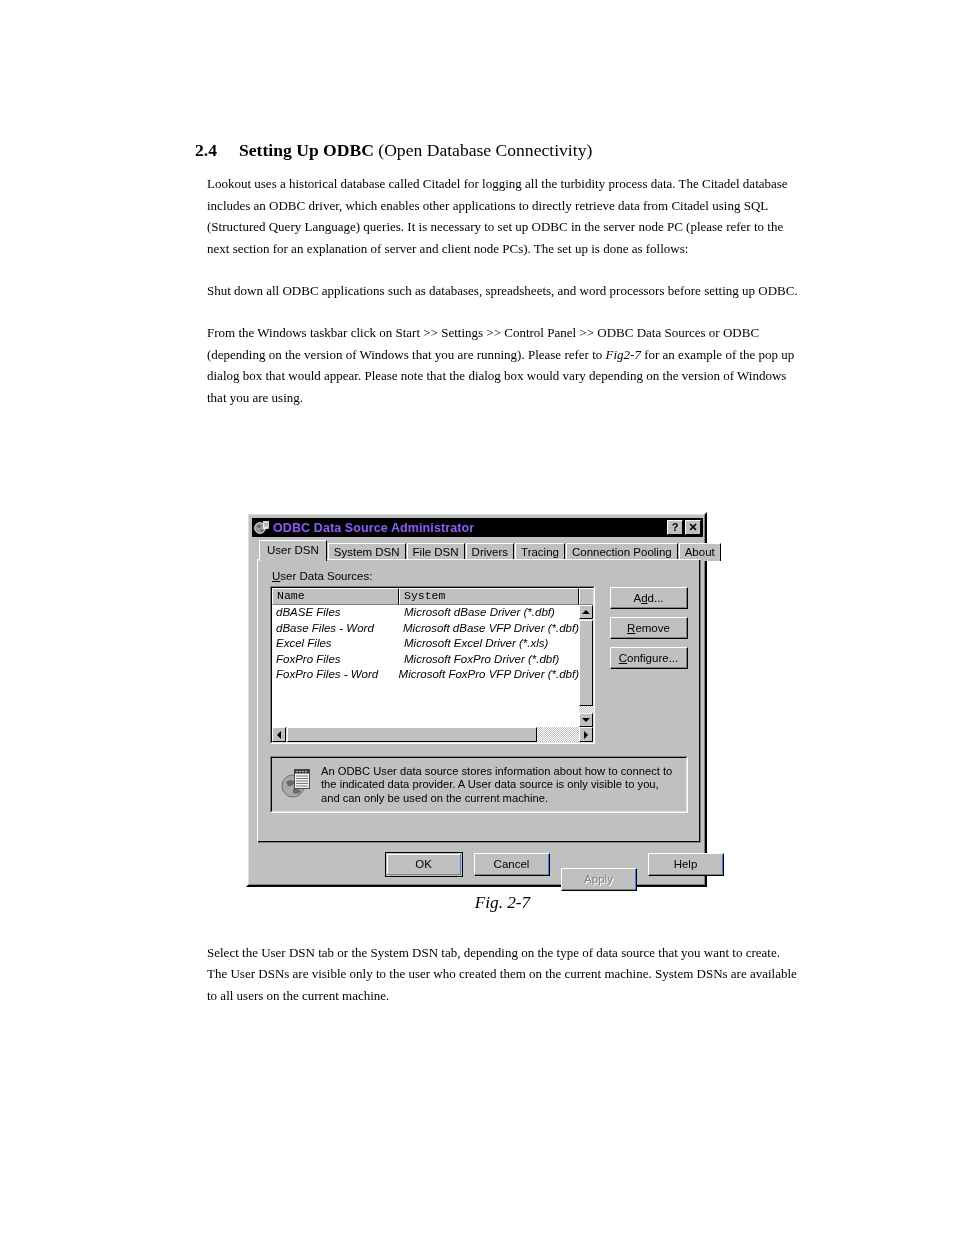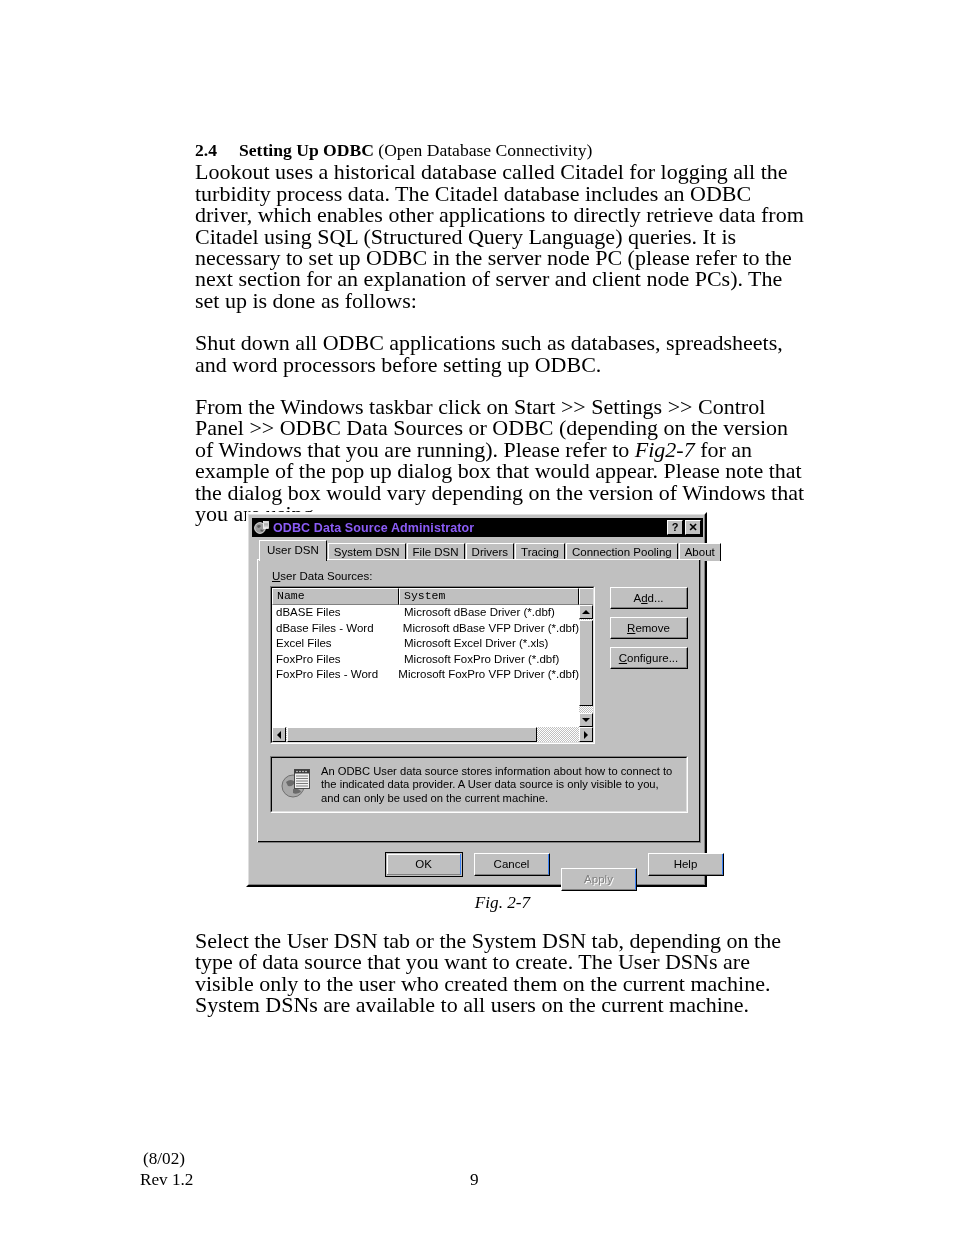--- a/index.html
+++ b/index.html
@@ -24,24 +24,24 @@
     height: 1235px;
   }
   .doc-body {
     position: absolute;
     left: 195px;
     top: 140px;
     width: 615px;
   }
   .para {
     font-family: "Liberation Serif", serif;
-    font-size: 22px;
+    font-size: 13px;
     line-height: 21.4px;
     text-align: left;
-    margin: 0;
+    margin: 12px;
   }
   .para.gap { margin-top: 21px; }
   .b { font-weight: normal; }
   .i { font-style: italic; }
 
   .heading-line {
     font-size: 17.6px;
     line-height: 21.4px;
     margin: 0;
   }
@@ -273,20 +273,21 @@
   .lv-hcell.c2 { width: 180px; }
   .lv-hcell.spacer { flex: 1 1 auto; border-right: none; }
 
   .lv-rows {
     position: absolute;
     left: 0;
     top: 17px;
     right: 14px;
     bottom: 15px;
     overflow: hidden;
+    font-style: italic;
   }
   .lv-row {
     display: flex;
     height: 15.5px;
     font-family: "Liberation Sans", sans-serif;
     font-size: 11.5px;
     line-height: 15px;
     cursor: default;
   }
   .lv-c1 { width: 128px; padding-left: 4px; box-sizing: border-box; white-space: nowrap; }
@@ -655,23 +656,14 @@
 
     </div>
   </div>
 
   <div class="fig-caption">Fig. 2-7</div>
 
   <div class="para-after">
     <p class="para"><span>Select the </span><span class="b">User DSN</span><span> tab or the </span><span class="b">System DSN</span><span> tab, depending on the type of data source that you want to create. The User DSNs are visible only to the user who created them on the current machine. System DSNs are available to all users on the current machine.</span></p>
   </div>
 
-  <div class="footer">
-    <div class="footer-row">
-      <span class="footer-date">(8/02)</span>
-    </div>
-    <div class="footer-row">
-      <span class="footer-rev">Rev 1.2</span>
-      <span class="footer-page">9</span>
-    </div>
-  </div>
 
 </div>
 
 </body></html>

